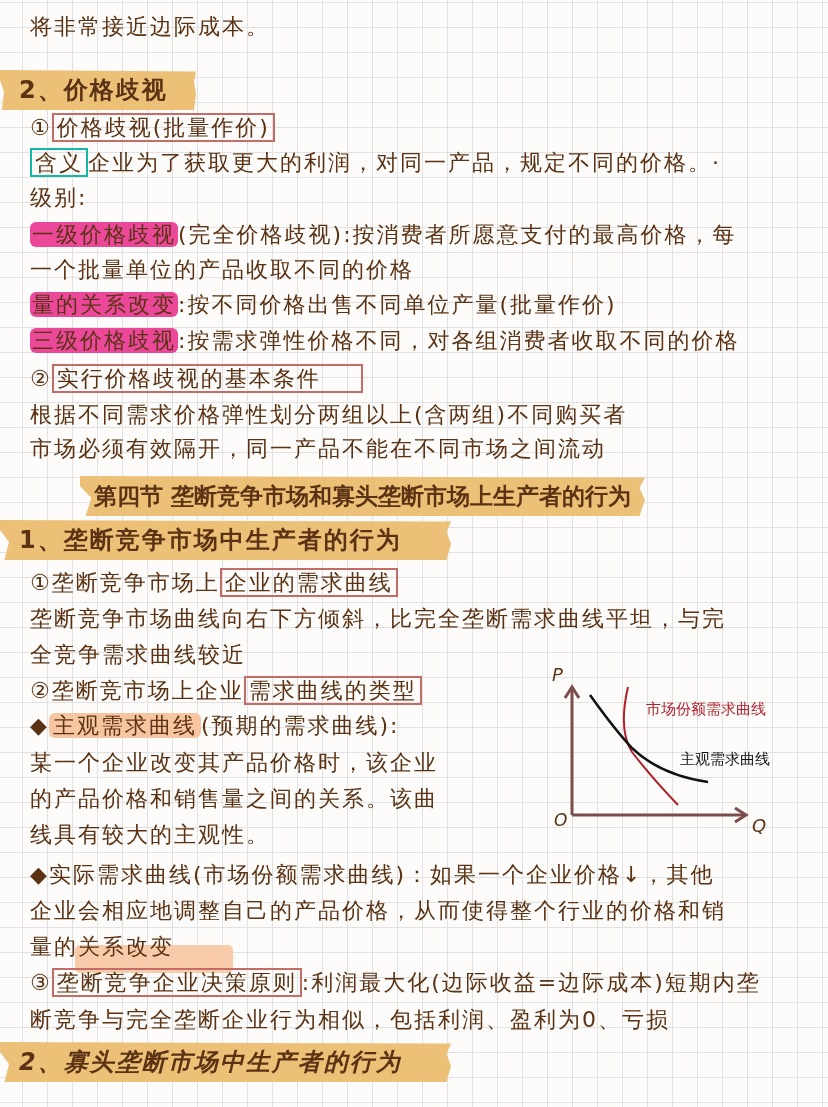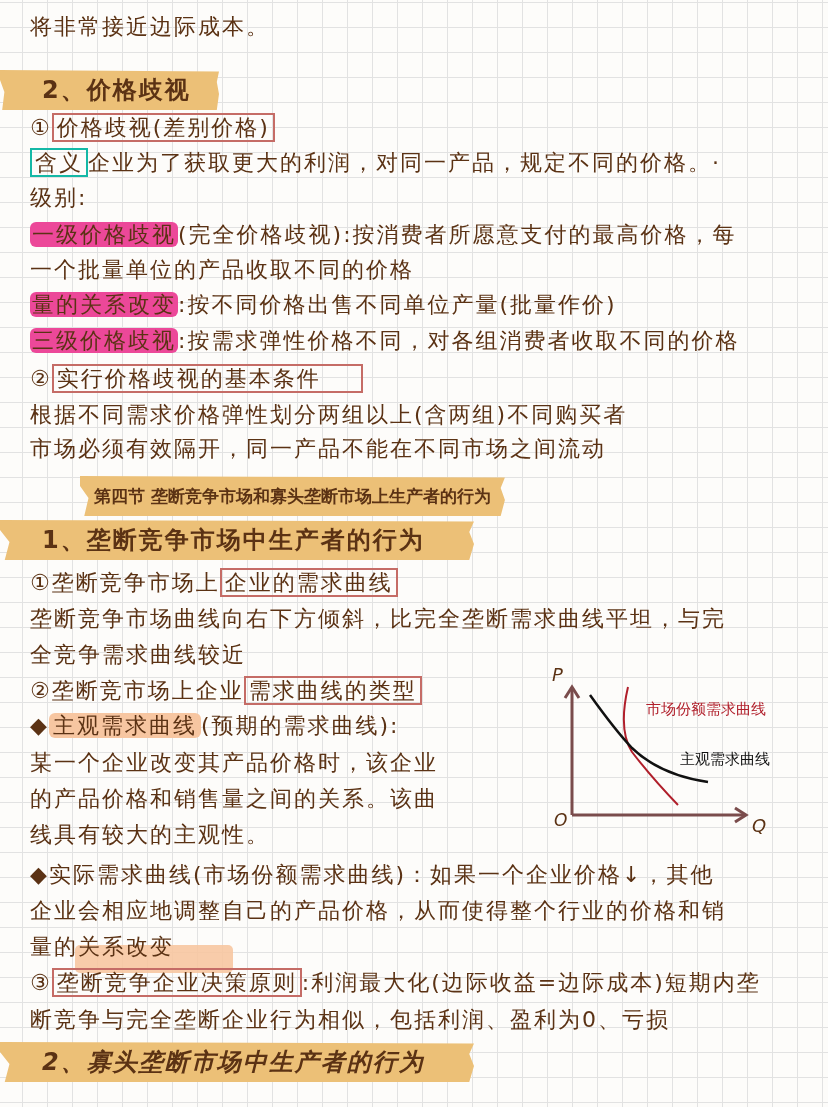--- a/index.html
+++ b/index.html
@@ -14,24 +14,24 @@
       font-family: "DejaVu Sans", sans-serif;
       color: #5b3214;
     }
     .line {
       position: absolute; left: 30px; font-size: 22px; line-height: 30px;
       white-space: nowrap; letter-spacing: 2px;
     }
     .tape {
       position: absolute; background: #ecc077; color: #5b3214;
       font-weight: bold; font-size: 24px; line-height: 40px; height: 40px;
-      padding-left: 42px; padding-right: 12px; white-space: nowrap; letter-spacing: 2px;
+      padding-left: 19px; padding-right: 12px; white-space: nowrap; letter-spacing: 2px;
       clip-path: polygon(0 0, 100% 4%, 99% 30%, 100% 60%, 99% 100%, 1% 100%, 2% 55%, 0 25%);
     }
-    .tape.center { padding-left: 14px; padding-right: 14px; font-size: 17px; letter-spacing: 0; }
+    .tape.center { padding-left: 14px; padding-right: 14px; font-size: 23px; letter-spacing: 0; }
     .box-red { border: 2px solid #c56c66; padding: 0 3px; }
     .box-dark { border: 2px solid #14b8a6; padding: 0 3px; }
     .hl { background: #ec4899; border-radius: 6px; padding: 0 2px; }
     .hl-peach { background: #f7c6a1; border-radius: 6px; padding: 0 4px; }
     .circ { font-size: 22px; }
     .chart {
       position: absolute; left: 540px; top: 660px; width: 280px; height: 185px;
     }
     .chart-label {
       position: absolute; font-size: 15px; white-space: nowrap;
@@ -42,21 +42,21 @@
     }
   </style>
 </head>
 <body>
 
 <div class="line" style="top:12px;">将非常接近边际成本。</div>
 
 <div class="tape" style="left:0;top:70px;width:165px;">2、价格歧视</div>
 
 <div class="line" style="top:113px;">
-  <span class="circ">①</span><span class="box-red">价格歧视(差别价格)</span>
+  <span class="circ">①</span><span class="box-red">价格歧视(批量作价)</span>
 </div>
 
 <div class="line" style="top:148px;">
   <span class="box-dark">含义</span><span>企业为了获取更大的利润，对同一产品，规定不同的价格。·</span>
 </div>
 
 <div class="line" style="top:183px;">级别:</div>
 
 <div class="line" style="top:220px;">
   <span class="hl">一级价格歧视</span><span>(完全价格歧视):按消费者所愿意支付的最高价格，每</span>

